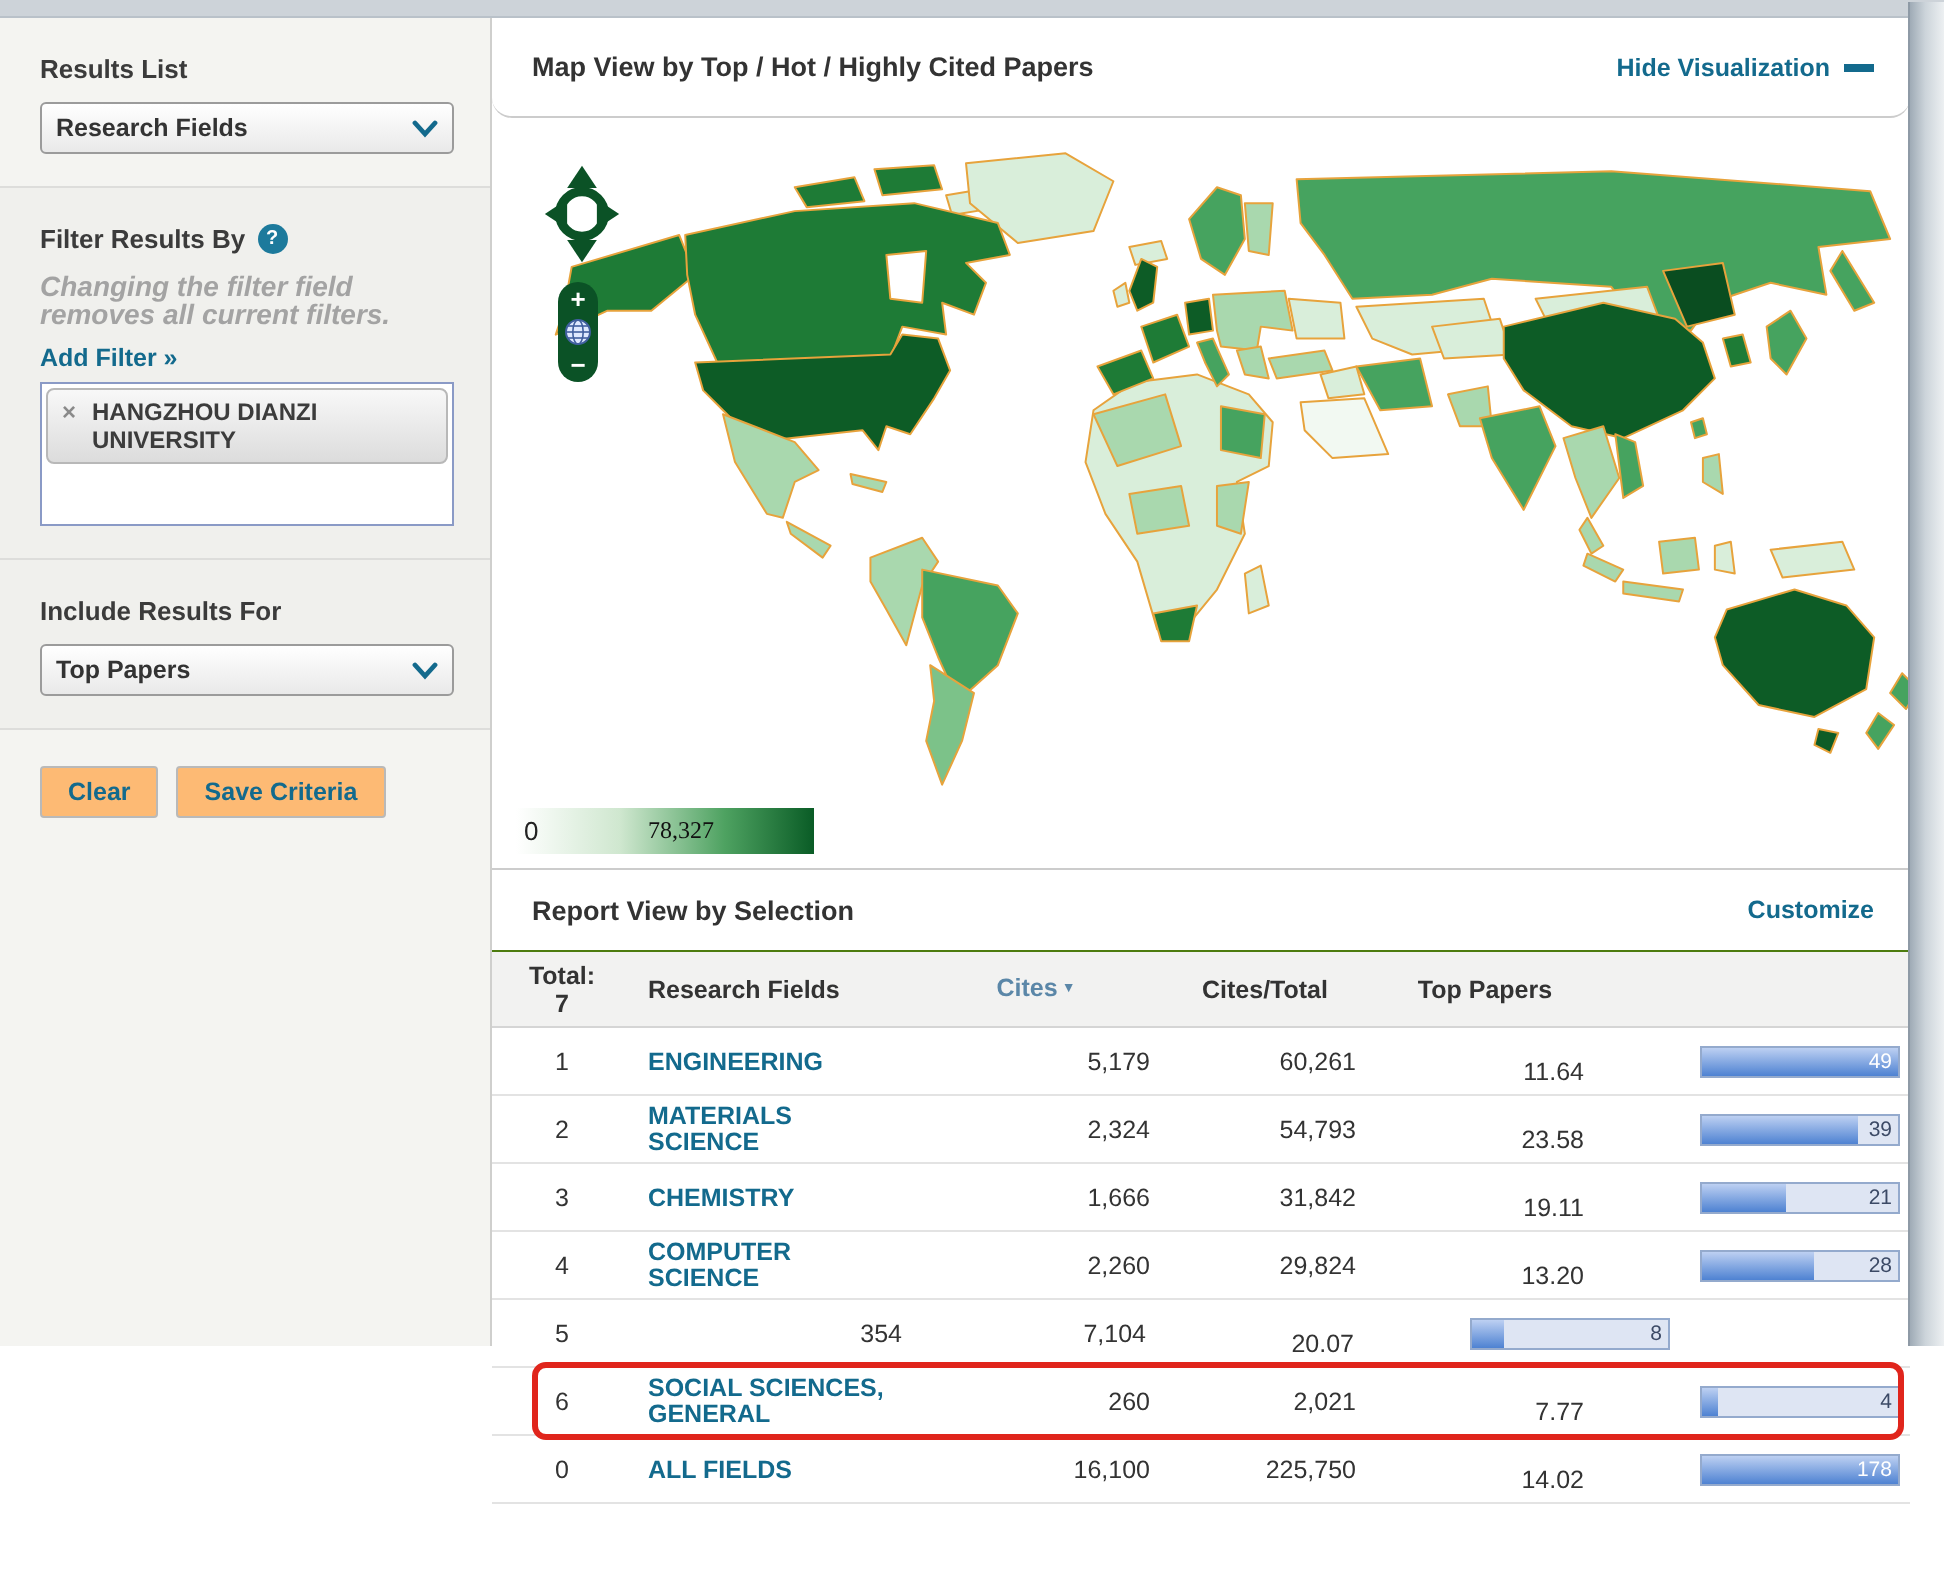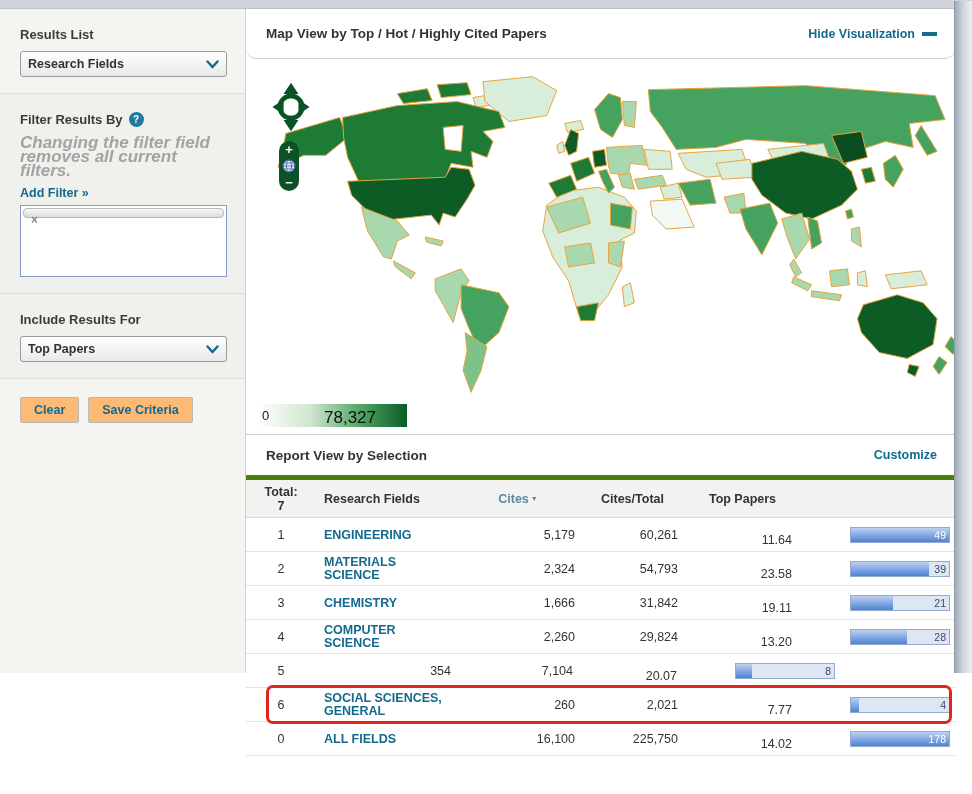--- a/index.html
+++ b/index.html
@@ -14,21 +14,21 @@
   .sidebar{width:246px;min-width:246px;background:#f4f4f1;border-right:1px solid #cfcfcd;box-sizing:border-box;}
   .sb-section{padding:14px 18px 16px 20px;border-bottom:1px solid #dddddb;}
   .sb-section.alt{background:#f0f0ed;}
   .sb-heading{font-size:13px;font-weight:bold;color:#3b3b3b;margin:4px 0 9px 0;display:flex;align-items:center;gap:6px;}
   .help-icon{width:15px;height:15px;border-radius:50%;background:#1d7a9c;color:#fff;font-size:10px;font-weight:bold;
     display:inline-flex;align-items:center;justify-content:center;cursor:pointer;}
   .select{height:24px;background:linear-gradient(#ffffff,#e9e9e9);border:1px solid #9b9b9b;border-radius:3px;
     display:flex;align-items:center;padding:0 7px;cursor:pointer;justify-content:space-between;}
   .select .sel-label{font-weight:bold;color:#333;font-size:12.5px;}
   .chev{width:13px;height:9px;}
-  .sb-note{font-style:italic;font-weight:bold;color:#a3a3a3;font-size:17px;line-height:14px;margin:2px 0 8px 0;}
+  .sb-note{font-style:italic;font-weight:bold;color:#a3a3a3;font-size:14px;line-height:14px;margin:2px 0 8px 0;}
   .teal-link{color:var(--teal);font-weight:bold;text-decoration:none;font-size:12.5px;cursor:pointer;}
   .filter-box{margin-top:5px;background:#fff;border:1px solid #8a9ac6;height:72px;box-sizing:border-box;padding:2px;}
   .chip{background:linear-gradient(#f8f8f8,#dcdcdc);border:1px solid #b8b8b8;border-radius:4px;
     position:relative;padding:4px 6px 4px 22px;cursor:default;}
   .chip .x{position:absolute;left:7px;top:4px;color:#8a8a8a;font-weight:bold;font-size:12px;cursor:pointer;}
   .chip .chip-label{font-weight:bold;color:#3c3c3c;font-size:12px;line-height:14px;text-transform:uppercase;}
   .btn-row{display:flex;gap:9px;padding-top:4px;}
   .btn{background:#fdba74;border:1px solid #b9b9b9;border-radius:2px;color:var(--teal);font-weight:bold;
     font-size:12.5px;padding:5px 13px;cursor:pointer;font-family:inherit;}
   
@@ -49,24 +49,24 @@
   .g-pale{fill:var(--m-pale);} .g-white{fill:#f2f9f2;} .g-sea{fill:#ffffff;}
   .map-controls{position:absolute;left:20px;top:22px;width:46px;}
   .pan-rosette{display:block;margin-left:3px;cursor:pointer;}
   .zoom-pill{width:20px;height:50px;background:#0b5226;border-radius:10px;margin:8px 0 0 13px;
     display:flex;flex-direction:column;align-items:center;justify-content:space-between;
     padding:3px 0;box-sizing:border-box;cursor:pointer;}
   .zoom-pill .z-btn{color:#fff;font-weight:bold;font-size:13px;line-height:11px;cursor:pointer;}
   .legend{position:absolute;left:12px;bottom:7px;width:149px;height:23px;
     background:linear-gradient(to right,#ffffff,#cfe7cf 35%,#4ea261 70%,#0a5c26);position:absolute;}
   .legend .lg-min{position:absolute;left:4px;top:4px;font-size:13px;color:#222;}
-  .legend .lg-max{position:absolute;left:66px;top:4px;font-size:17px;color:#111;}
+  .legend .lg-max{position:absolute;left:66px;top:4px;font-size:12px;color:#111;font-family:Liberation Serif, serif;}
   
   .report-header{height:40px;display:flex;align-items:center;justify-content:space-between;
-    padding:0 18px 0 20px;border-bottom:5px solid #4d7c0f;}
+    padding:0 18px 0 20px;border-bottom:1px solid #4d7c0f;}
   .t-grid{display:grid;grid-template-columns:70px 140px 124px 105px 115px 155px;align-items:center;}
   .t-head{background:#f2f2f1;border-bottom:1px solid #d5d5d5;min-height:33px;padding:2px 0;}
   .th{font-weight:bold;color:#333;text-align:center;line-height:14px;font-size:12.5px;}
   .th.left{text-align:left;padding-left:8px;}
   .th-cites{color:var(--steel);cursor:pointer;}
   .sort-caret{font-size:7px;color:var(--steel);vertical-align:2px;margin-left:2px;}
   .t-row{background:#fff;border-bottom:1px solid #e3e3e3;min-height:27px;padding:3px 0;position:relative;}
   .td-rank{text-align:center;color:#333;}
   .td-field{padding-left:8px;}
   .td-field a{color:var(--teal);font-weight:bold;text-decoration:none;display:inline-block;max-width:118px;
@@ -103,20 +103,21 @@
     <div class="sb-section alt">
       <div class="sb-heading">
         <span>Filter Results By</span>
         <span class="help-icon">?</span>
       </div>
       <div class="sb-note">Changing the filter field removes all current filters.</div>
       <a class="teal-link">Add Filter »</a>
       <div class="filter-box">
         <div class="chip">
           <span class="x">×</span>
+          <span class="chip-label">HANGZHOU DIANZI UNIVERSITY</span>
         </div>
       </div>
     </div>
 
     <div class="sb-section alt">
       <div class="sb-heading">Include Results For</div>
       <div class="select">
         <span class="sel-label">Top Papers</span>
         <svg class="chev" viewBox="0 0 13 9">
           <path d="M1.5,1.5 L6.5,7 L11.5,1.5" fill="none" stroke="#136a8d" stroke-width="2.4" stroke-linecap="round"></path>

